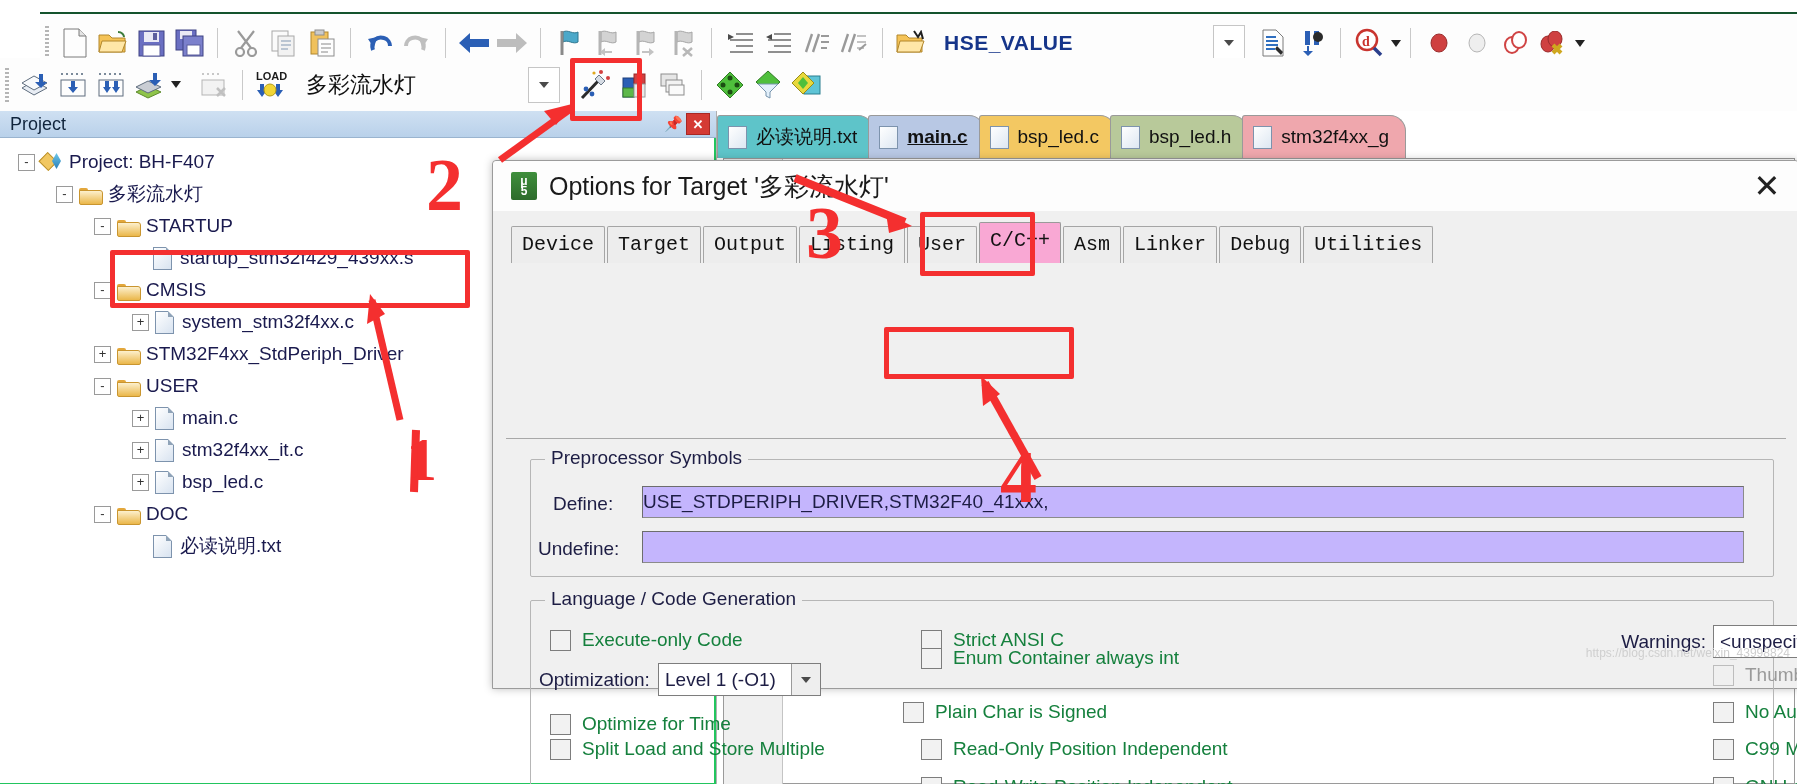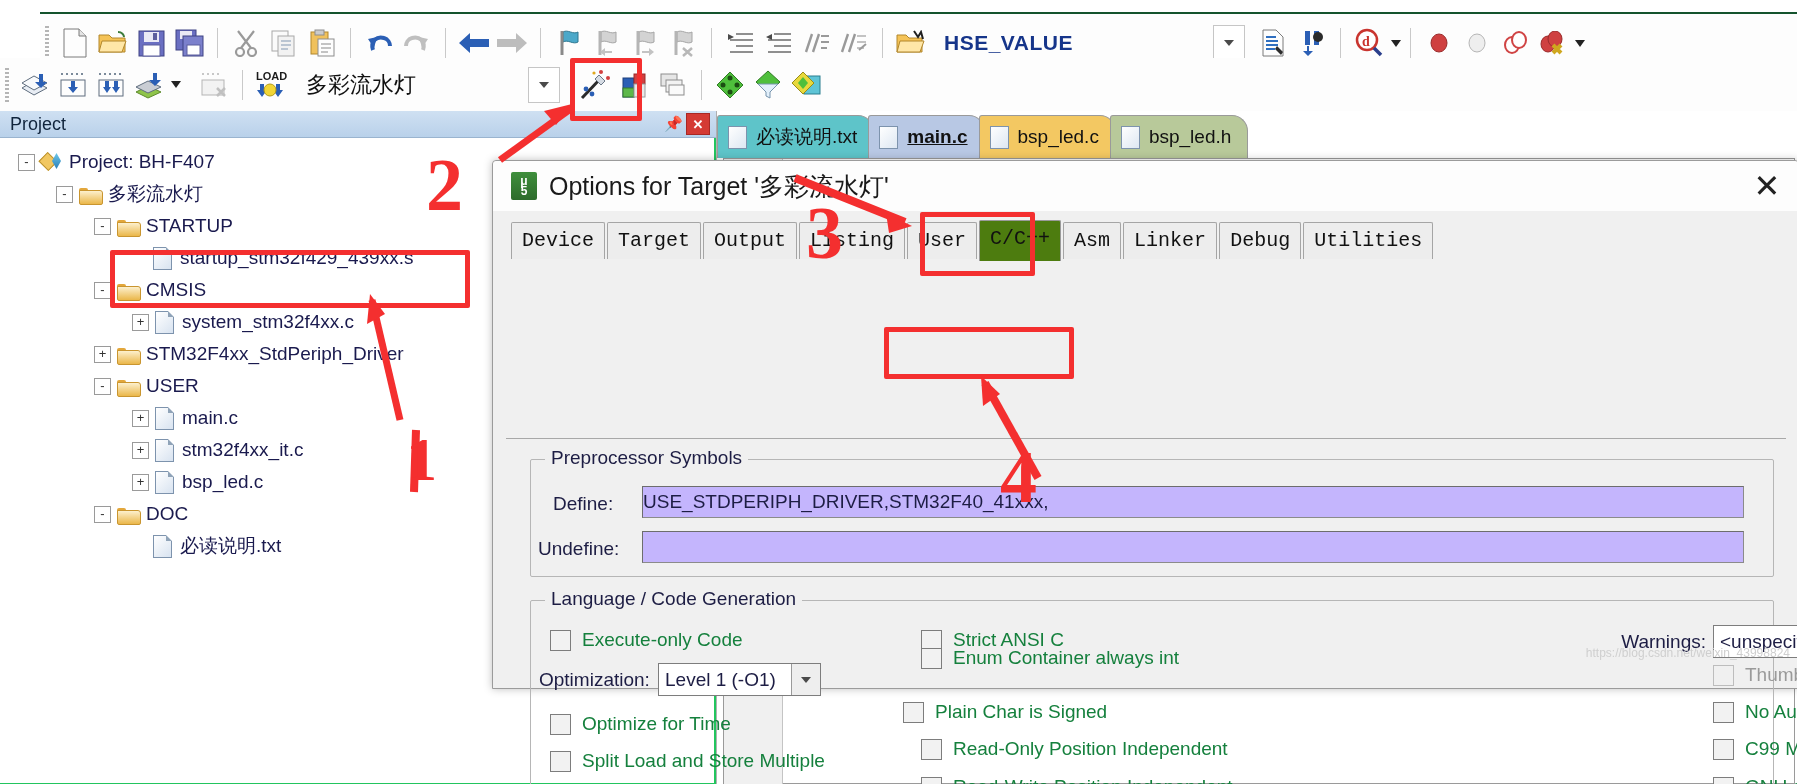--- a/index.html
+++ b/index.html
@@ -161,29 +161,29 @@
     color:#fff;font-size:12px;font-weight:bold;line-height:10px;
     display:flex;flex-direction:column;align-items:center;justify-content:center;
     border-radius:2px; flex:none;
   }
   #dlg-title .tt { font-size: 25px; color:#1a1a1a; margin-left:12px; white-space:nowrap;}
   #dlg-close {
     margin-left:auto; width:62px;height:50px;display:flex;align-items:center;justify-content:center;
     font-size:32px;color:#222; font-weight:300;
   }
   #tabs {
-    display:flex; align-items:center; height:46px; margin: 6px 0 0 18px;
+    display:flex; align-items:flex-end; height:46px; margin: 6px 0 0 18px;
   }
   .dtab {
     font-family:"Liberation Mono", monospace; font-size:20px; color:#111;
     background:#ededed; border:1px solid #a5a5a5; border-bottom:none;
     padding: 6px 10px 7px 10px; margin-right:2px; white-space:nowrap;
     border-radius:2px 2px 0 0;
   }
-  .dtab.sel { background:#4d7c0f; padding-bottom:11px; border-color:#9a9a9a;}
+  .dtab.sel { background:#f9a8d4; padding-bottom:11px; border-color:#9a9a9a;}
   #tabline { position:absolute; left:13px; top:277px; width:1280px; height:1px; background:#a8a8a8;}
 
   .group {
     position:absolute; border:1px solid #b6b6b6; border-radius:2px;
   }
   .group > .glabel {
     position:absolute; top:-13px; left:14px; background:#f0f0f0;
     padding: 0 6px; font-size:19px; color:#1d1d44;
   }
   .flabel { position:absolute; font-size:19px; color:#1d1d44; }
@@ -657,20 +657,24 @@
           <span class="fi"></span>
           <span class="lbl">main.c</span>
         </div>
         <div class="etab amber">
           <span class="fi"></span>
           <span class="lbl">bsp_led.c</span>
         </div>
         <div class="etab green">
           <span class="fi"></span>
           <span class="lbl">bsp_led.h</span>
+        </div>
+        <div class="etab pink">
+          <span class="fi"></span>
+          <span class="lbl">stm32f4xx_g</span>
         </div>
       </div>
     <div id="editor-body">
       <div class="gutter">
         <div class="gnum">10</div>
       </div>
       <div class="code-line">* 说    明     : http://firebbs.cn</div>
     </div>
   </div>
 
@@ -717,21 +721,21 @@
       <div class="dropdown" style="left:127px; top:62px; width:163px; height:33px;">
         <span>Level 1 (-O1)</span>
         <span class="dd-btn">
             <span class="caret-dn"></span>
           </span>
       </div>
       <div class="cbrow" style="left:19px; top:112px;">
         <span class="cbox"></span>
         <span>Optimize for Time</span>
       </div>
-      <div class="cbrow" style="left:19px; top:149px;">
+      <div class="cbrow" style="left:19px; top:137px;">
         <span class="cbox"></span>
         <span>Split Load and Store Multiple</span>
       </div>
 
       <div class="cbrow" style="left:390px; top:28px;">
         <span class="cbox"></span>
         <span>Strict ANSI C</span>
       </div>
       <div class="cbrow" style="left:390px; top:46px;">
         <span class="cbox"></span>

